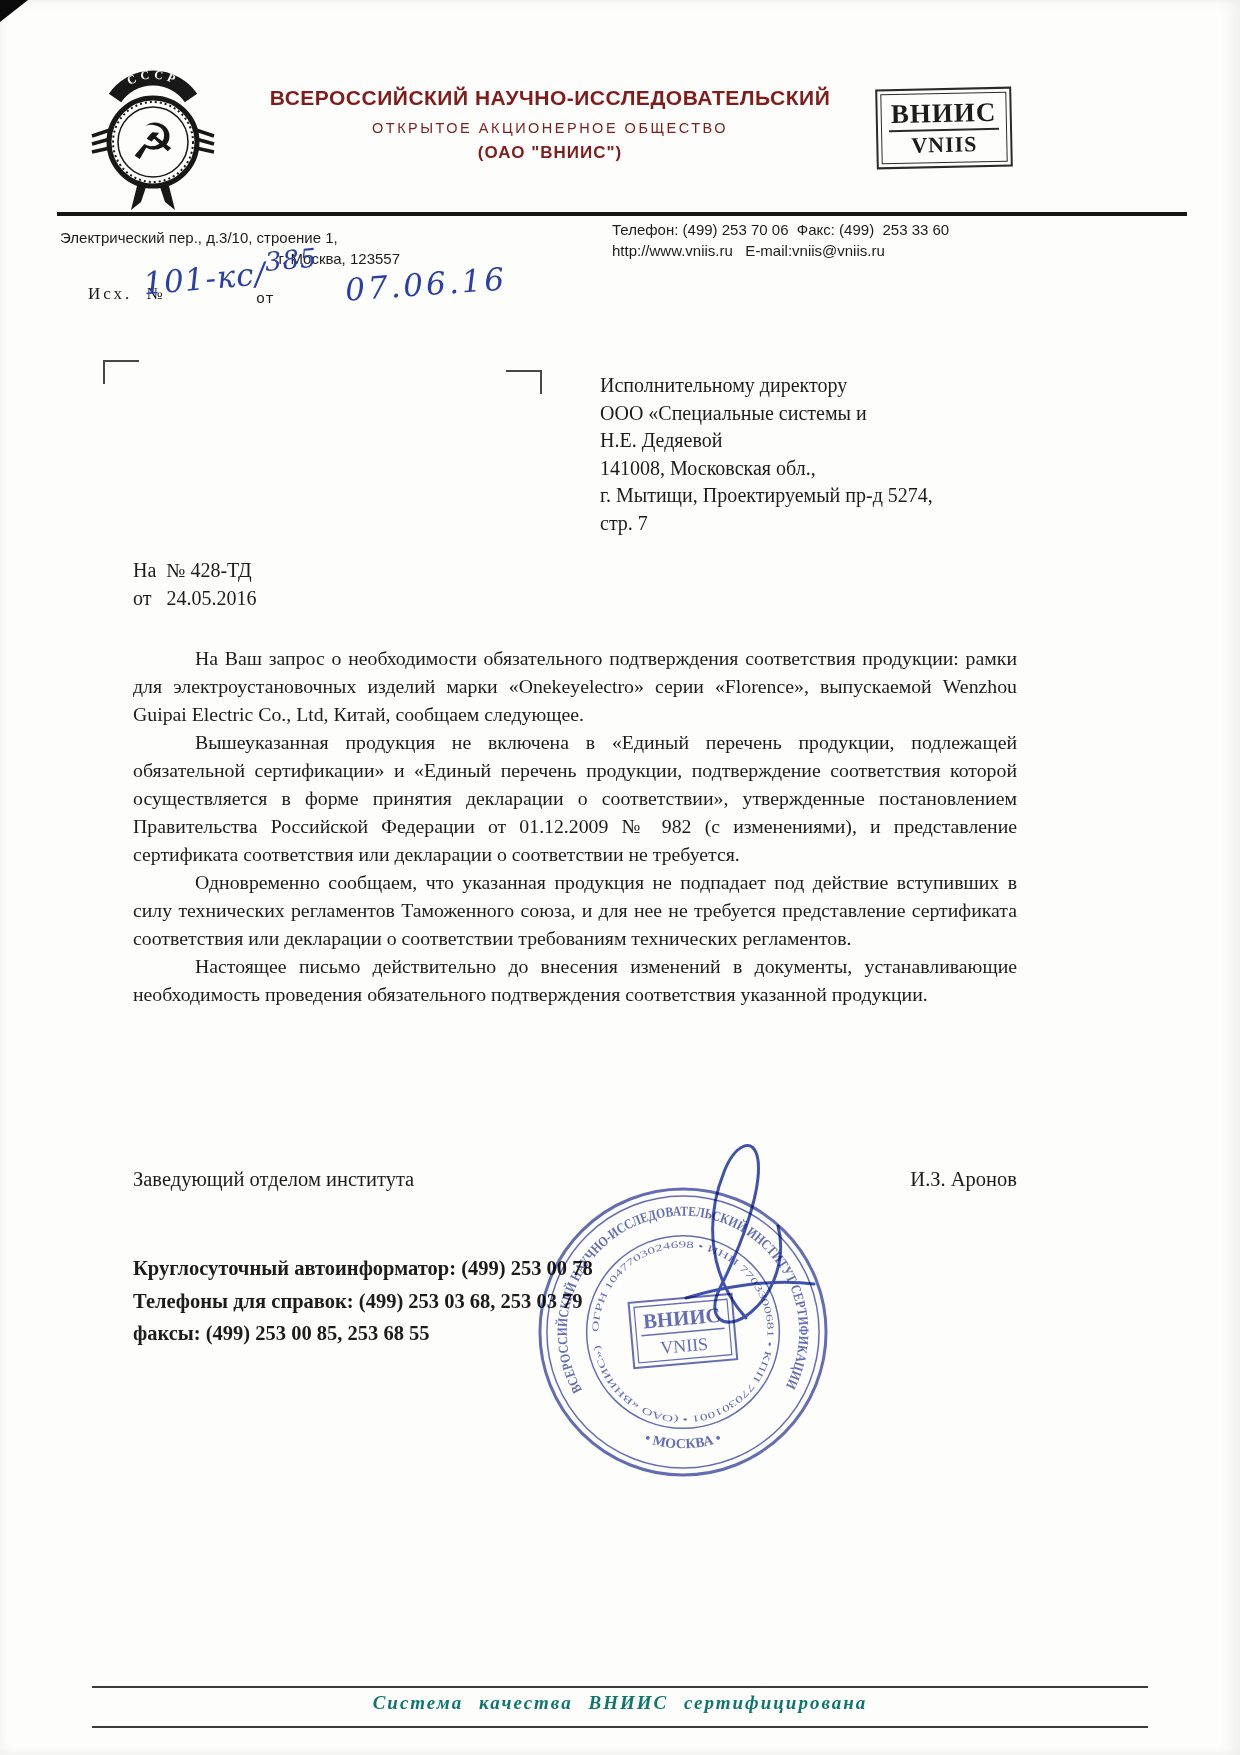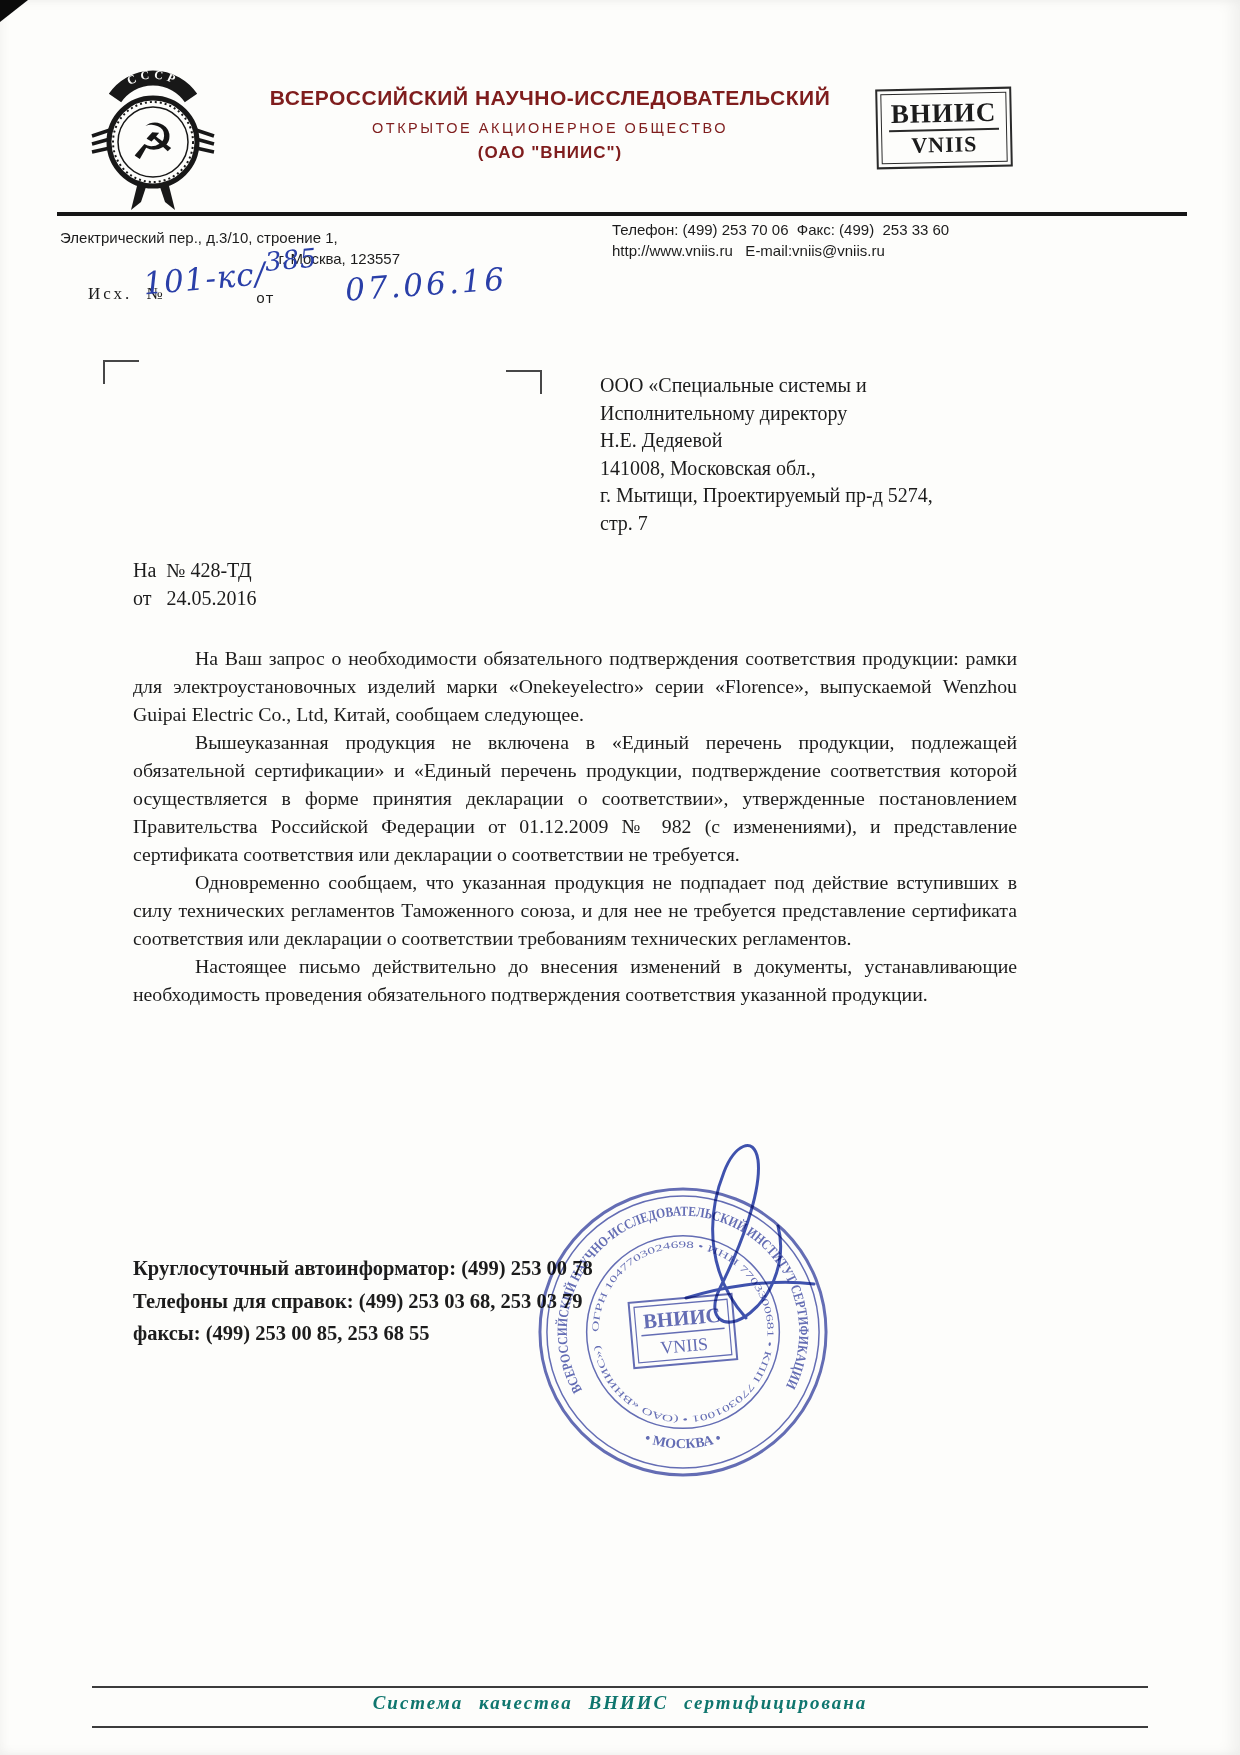--- a/index.html
+++ b/index.html
@@ -140,40 +140,44 @@
   <div class="abs hw hw-number">
     <span>101-кс/</span><span class="hw-sup">385</span>
   </div>
   <div class="abs ot-label">от</div>
   <div class="abs hw hw-date">07.06.16</div>
 
   <div class="abs corner-left"></div>
   <div class="abs corner-right"></div>
 
   <div class="abs addressee">
+    <div>Исполнительному директору</div>
     <div>ООО «Специальные системы и</div>
-    <div>Исполнительному директору</div>
     <div>Н.Е. Дедяевой</div>
     <div>141008, Московская обл.,</div>
     <div>г. Мытищи, Проектируемый пр-д 5274,</div>
     <div>стр. 7</div>
   </div>
 
   <div class="abs ref-num">
     <div class="pre">На  № 428-ТД</div>
     <div class="pre">от   24.05.2016</div>
   </div>
 
   <div class="abs body-text">
     <p>На Ваш запрос о необходимости обязательного подтверждения соответствия продукции: рамки для электроустановочных изделий марки «Onekeyelectro» серии «Florence», выпускаемой Wenzhou Guipai Electric Co., Ltd, Китай, сообщаем следующее.</p>
     <p>Вышеуказанная продукция не включена в «Единый перечень продукции, подлежащей обязательной сертификации» и «Единый перечень продукции, подтверждение соответствия которой осуществляется в форме принятия декларации о соответствии», утвержденные постановлением Правительства Российской Федерации от 01.12.2009 № 982 (с изменениями), и представление сертификата соответствия или декларации о соответствии не требуется.</p>
     <p>Одновременно сообщаем, что указанная продукция не подпадает под действие вступивших в силу технических регламентов Таможенного союза, и для нее не требуется представление сертификата соответствия или декларации о соответствии требованиям технических регламентов.</p>
     <p>Настоящее письмо действительно до внесения изменений в документы, устанавливающие необходимость проведения обязательного подтверждения соответствия указанной продукции.</p>
   </div>
 
+  <div class="abs sign-row">
+    <span>Заведующий отделом института</span>
+    <span>И.З. Аронов</span>
+  </div>
 
   <div class="abs phones">
     <div>Круглосуточный автоинформатор: (499) 253 00 78</div>
     <div>Телефоны для справок: (499) 253 03 68, 253 03 79</div>
     <div>факсы: (499) 253 00 85, 253 68 55</div>
   </div>
 
   <svg class="abs signature-ink" viewBox="0 0 182 212">
     <g fill="none" stroke="#2a3fa8" stroke-width="3" stroke-linecap="round">
       <path d="M 98,192 C 62,152 56,96 76,46 C 86,20 106,8 110,34 C 114,66 92,122 72,162 C 57,192 77,207 102,187 C 127,167 138,130 130,100"></path>

